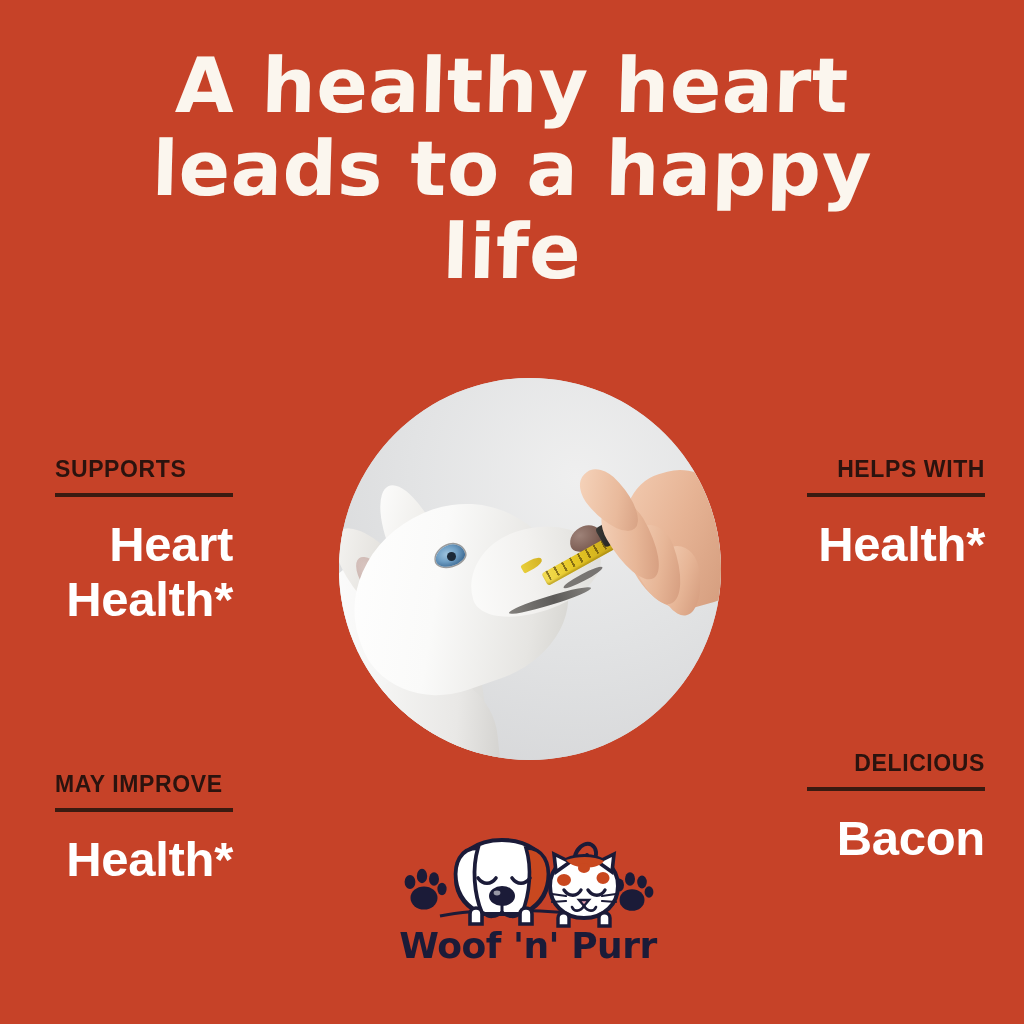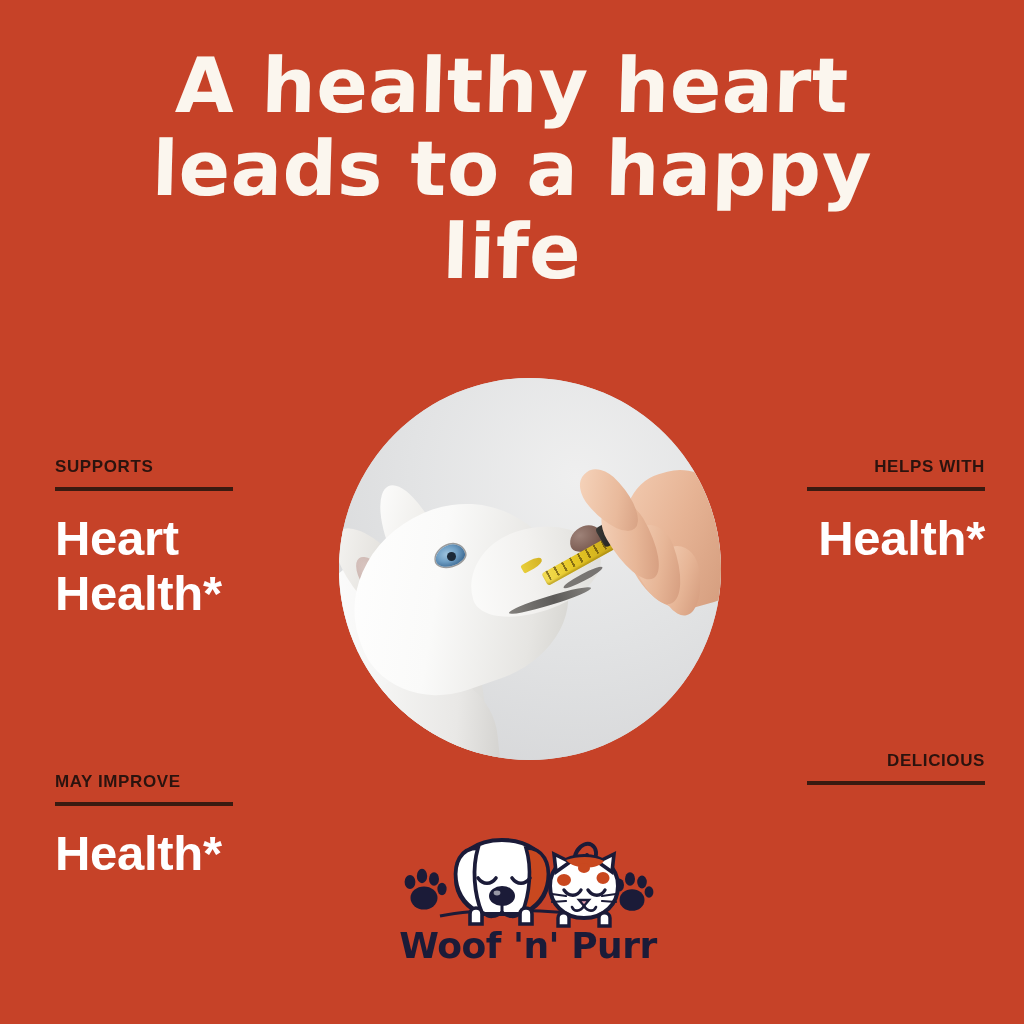--- a/index.html
+++ b/index.html
@@ -232,41 +232,41 @@
       rgba(70,52,8,0) 2px 9px);
     opacity: .8;
   }
 
   
   .feature { position: absolute; }
   .feature-kicker {
     color: #2B130E;
     font-family: "Liberation Sans Narrow", "Liberation Sans", sans-serif;
     font-weight: 700;
-    font-size: 17px;
+    font-size: 23px;
     letter-spacing: 0.6px;
     white-space: nowrap;
     line-height: 1;
   }
   .feature-rule {
     height: 4px;
     background: #3A1A10;
     margin-top: 12px;
     margin-bottom: 20px;
     width: 178px;
   }
   .feature-title {
     color: #FFFFFF;
     font-family: "Liberation Sans Narrow", "Liberation Sans", sans-serif;
     font-weight: 700;
     font-size: 49px;
     line-height: 55px;
     letter-spacing: -0.3px;
   }
-  .feature-title span { display: block; white-space: nowrap; }
+  .feature-title span { display: block; white-space: nowrap; text-align: right; }
 
   .f-supports    { left: 55px;  top: 458px; text-align: left; }
   .f-may-improve { left: 55px;  top: 752px; text-align: left; }
 
   .f-helps-with  { right: 39px; top: 458px; text-align: right; }
   .f-delicious   { right: 39px; top: 752px; text-align: right; }
   .f-helps-with .feature-rule,
   .f-delicious  .feature-rule { margin-left: auto; }
 
   
@@ -356,20 +356,21 @@
     <div class="feature-rule" style="background: rgb(58, 26, 16);"></div>
     <div class="feature-title" style="color: rgb(255, 255, 255);">
       <span>Health*</span>
     </div>
   </div>
 
   <div class="feature f-delicious">
     <div class="feature-kicker" style="color: rgb(43, 19, 14);">DELICIOUS</div>
     <div class="feature-rule" style="background: rgb(58, 26, 16);"></div>
     <div class="feature-title" style="color: rgb(255, 255, 255);">
+      <span>Bacon</span>
     </div>
   </div>
 
   <div class="logo">
     <svg viewBox="0 0 260 142">
 
       <g fill="#1B1B38">
         <ellipse cx="26" cy="64" rx="13.5" ry="11.5"></ellipse>
         <ellipse cx="12" cy="48" rx="5.4" ry="7"></ellipse>
         <ellipse cx="24" cy="42" rx="5.2" ry="7.2"></ellipse>

